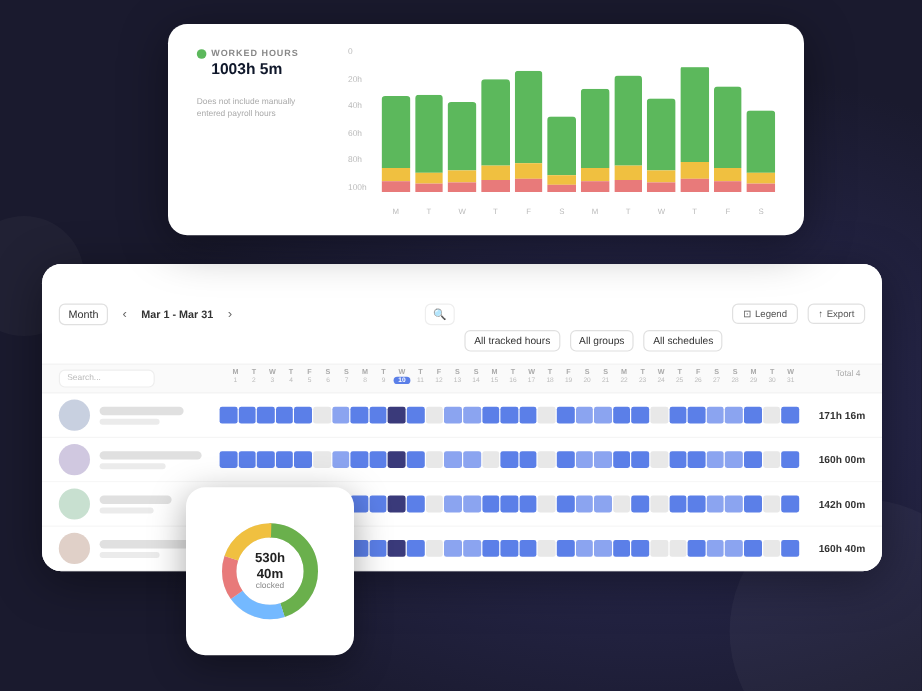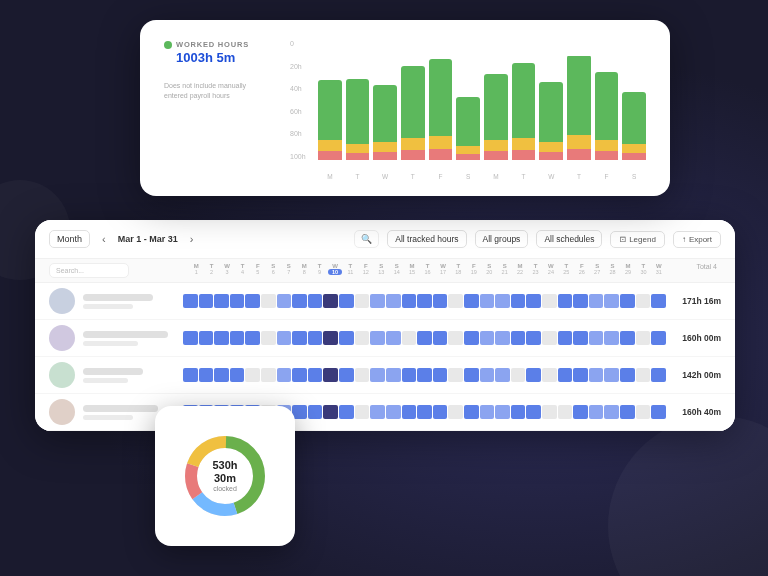--- a/index.html
+++ b/index.html
@@ -93,21 +93,21 @@
     .legend-dot {
       width: 8px;
       height: 8px;
       border-radius: 50%;
       display: inline-block;
     }
 
     .legend-value {
       font-size: 13px;
       font-weight: 700;
-      color: #1d4ed8;
+      color: #0f172a;
       padding-left: 12px;
     }
 
     .legend-note {
       font-size: 7px;
       color: #aaa;
       margin-top: 6px;
       line-height: 1.4;
       max-width: 100px;
     }
@@ -272,20 +272,21 @@
       font-size: 8.5px;
       color: #333;
       background: none;
       border: 1px solid #e0e0e0;
       border-radius: 5px;
       padding: 3px 7px;
       cursor: pointer;
       display: flex;
       align-items: center;
       gap: 3px;
+      margin-top: 45px;
     }
 
     .legend-btn, .export-btn {
       font-size: 8px;
       padding: 3px 8px;
       border: 1px solid #e0e0e0;
       border-radius: 5px;
       cursor: pointer;
       background: #fff;
       color: #555;
@@ -914,17 +915,17 @@
 
       <circle cx="45" cy="45" r="34" fill="none" stroke="#6ab04c" stroke-width="12" stroke-dasharray="96 117" stroke-dashoffset="0" transform="rotate(-90 45 45)"></circle>
 
       <circle cx="45" cy="45" r="34" fill="none" stroke="#74b9ff" stroke-width="12" stroke-dasharray="43 170" stroke-dashoffset="-96" transform="rotate(-90 45 45)"></circle>
 
       <circle cx="45" cy="45" r="34" fill="none" stroke="#e87a7a" stroke-width="12" stroke-dasharray="32 181" stroke-dashoffset="-139" transform="rotate(-90 45 45)"></circle>
 
       <circle cx="45" cy="45" r="34" fill="none" stroke="#f0c040" stroke-width="12" stroke-dasharray="43 170" stroke-dashoffset="-171" transform="rotate(-90 45 45)"></circle>
     </svg>
     <div class="donut-label">
-      <div class="donut-value">530h 30m</div>
+      <div class="donut-value">530h 40m</div>
       <div class="donut-sub">clocked</div>
     </div>
   </div>
 </div>
 
 </body></html>

